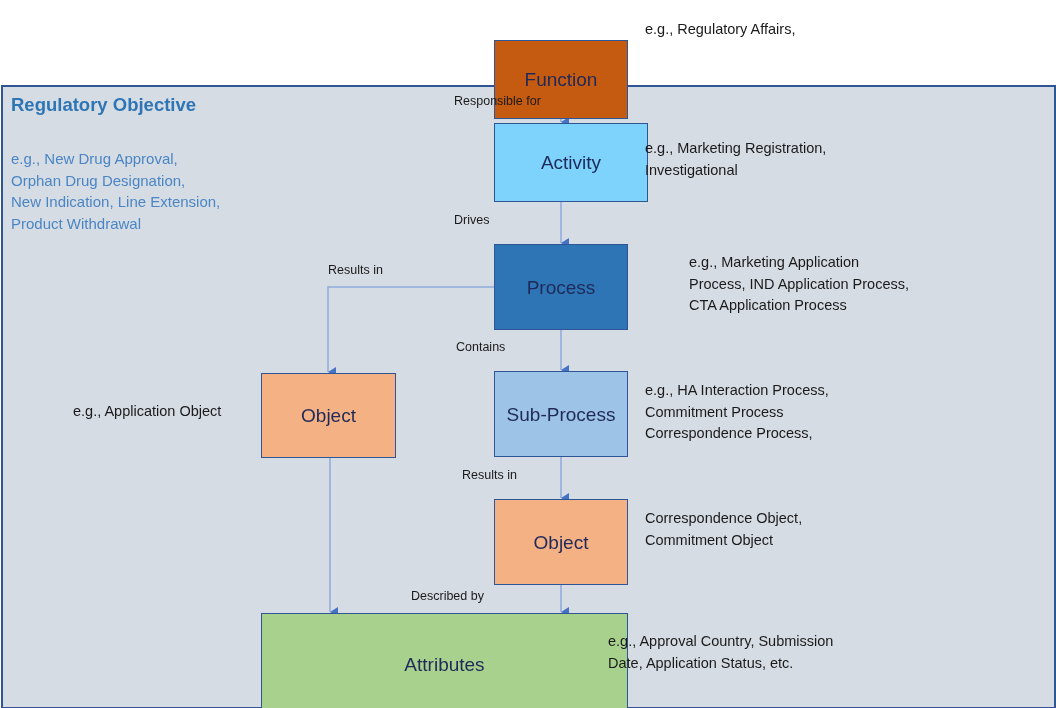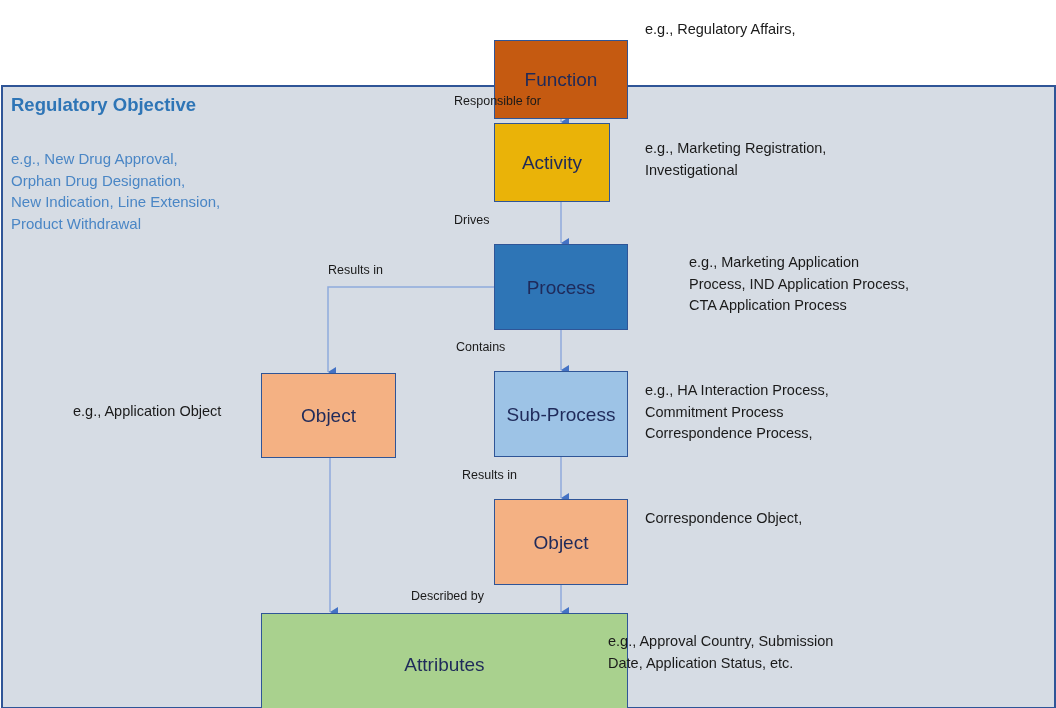--- a/index.html
+++ b/index.html
@@ -63,21 +63,21 @@
 
 <div class="box" style="left:494px;top:0;width:134px;height:79px;background:#c55a11;margin-top:40px;">
   <span>Function</span>
 </div>
 <div class="desc" style="left:645px;top:19px;">
   <div>e.g., Regulatory Affairs,</div>
 </div>
 
 <div class="lbl" style="left:454px;top:94px;">Responsible for</div>
 
-<div class="box" style="left:494px;top:123px;width:116px;height:79px;background:#eab308;">
+<div class="box" style="left:494px;top:123px;width:154px;height:79px;background:#7dd3fc;">
   <span>Activity</span>
 </div>
 <div class="desc" style="left:645px;top:138px;">
   <div>e.g., Marketing Registration,</div>
   <div>Investigational</div>
 </div>
 
 <div class="lbl" style="left:454px;top:213px;">Drives</div>
 
 <div class="box" style="left:494px;top:244px;width:134px;height:86px;background:#2e75b6;">
@@ -109,20 +109,21 @@
   <div>Correspondence Process,</div>
 </div>
 
 <div class="lbl" style="left:462px;top:468px;">Results in</div>
 
 <div class="box" style="left:494px;top:499px;width:134px;height:86px;background:#f4b183;">
   <span>Object</span>
 </div>
 <div class="desc" style="left:645px;top:508px;">
   <div>Correspondence Object,</div>
+  <div>Commitment Object</div>
 </div>
 
 <div class="lbl" style="left:411px;top:589px;">Described by</div>
 
 <div class="box" style="left:261px;top:613px;width:367px;height:102px;background:#a9d18e;">
   <span>Attributes</span>
 </div>
 <div class="desc" style="left:608px;top:631px;">
   <div>e.g., Approval Country, Submission</div>
   <div>Date, Application Status, etc.</div>

